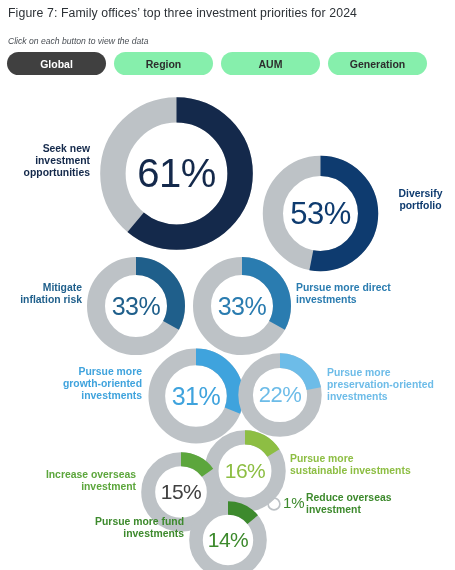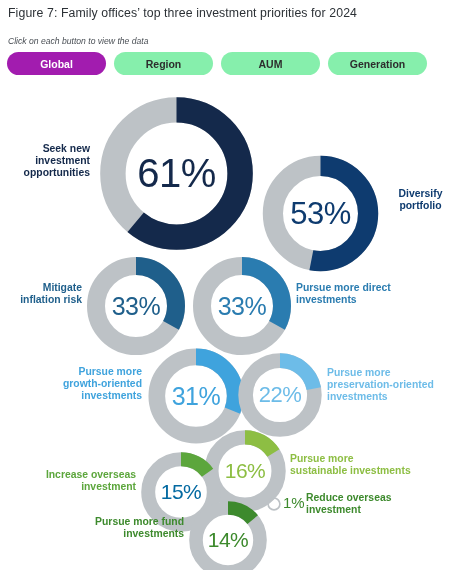--- a/index.html
+++ b/index.html
@@ -22,21 +22,21 @@
     font-size:8.6px;font-style:italic;color:#4a4f55;
   }
   
   .btn-row{position:absolute;left:7px;top:52px;width:441px;height:24px;}
   .btn{
     position:absolute;top:0;height:23px;border-radius:12px;
     display:flex;align-items:center;justify-content:center;
     font-size:10.5px;font-weight:700;cursor:pointer;
     box-sizing:border-box;
   }
-  .btn.active{background:#a21caf;color:#ffffff;}
+  .btn.active{background:#404040;color:#ffffff;}
   .btn.inactive{background:#86efac;color:#2d2d2d;}
   .btn-global{left:0;width:99px;}
   .btn-region{left:107px;width:99px;}
   .btn-aum{left:214px;width:99px;}
   .btn-generation{left:321px;width:99px;}
 
   
   .chart{position:absolute;left:0;top:84px;width:455px;height:486px;}
   .donut{position:absolute;}
   .donut svg{display:block;overflow:visible;}
@@ -154,21 +154,21 @@
   <div class="lbl l" style="left:290px;top:369px;width:165px;font-size:10.4px;color:#8dbe43;">
     <div>Pursue more</div>
     <div>sustainable investments</div>
   </div>
 
   <div class="donut" id="dn-15" style="left:140px;top:367px;width:82px;height:82px;">
     <svg viewBox="0 0 100 100" width="82" height="82">
       <circle cx="50" cy="50" r="40" fill="none" stroke="#bdc2c6" stroke-width="17"></circle>
       <circle class="arc" cx="50" cy="50" r="40" fill="none" stroke="#5ca63c" stroke-width="17" transform="rotate(-90 50 50)" stroke-dasharray="37.69911184307752 213.62830044410595" stroke-dashoffset="0"></circle>
     </svg>
-    <div class="val" style="font-size:21px;color:#0369a1;">15%</div>
+    <div class="val" style="font-size:21px;color:#404040;">15%</div>
   </div>
   <div class="lbl r" style="left:10px;top:385px;width:126px;font-size:10.4px;color:#5ca63c;">
     <div>Increase overseas</div>
     <div>investment</div>
   </div>
 
   <div class="donut" id="dn-14" style="left:188px;top:416px;width:80px;height:80px;">
     <svg viewBox="0 0 100 100" width="80" height="80">
       <circle cx="50" cy="50" r="40" fill="none" stroke="#bdc2c6" stroke-width="17"></circle>
       <circle class="arc" cx="50" cy="50" r="40" fill="none" stroke="#3d8a2d" stroke-width="17" transform="rotate(-90 50 50)" stroke-dasharray="35.18583772020568 216.14157456697777" stroke-dashoffset="0"></circle>

